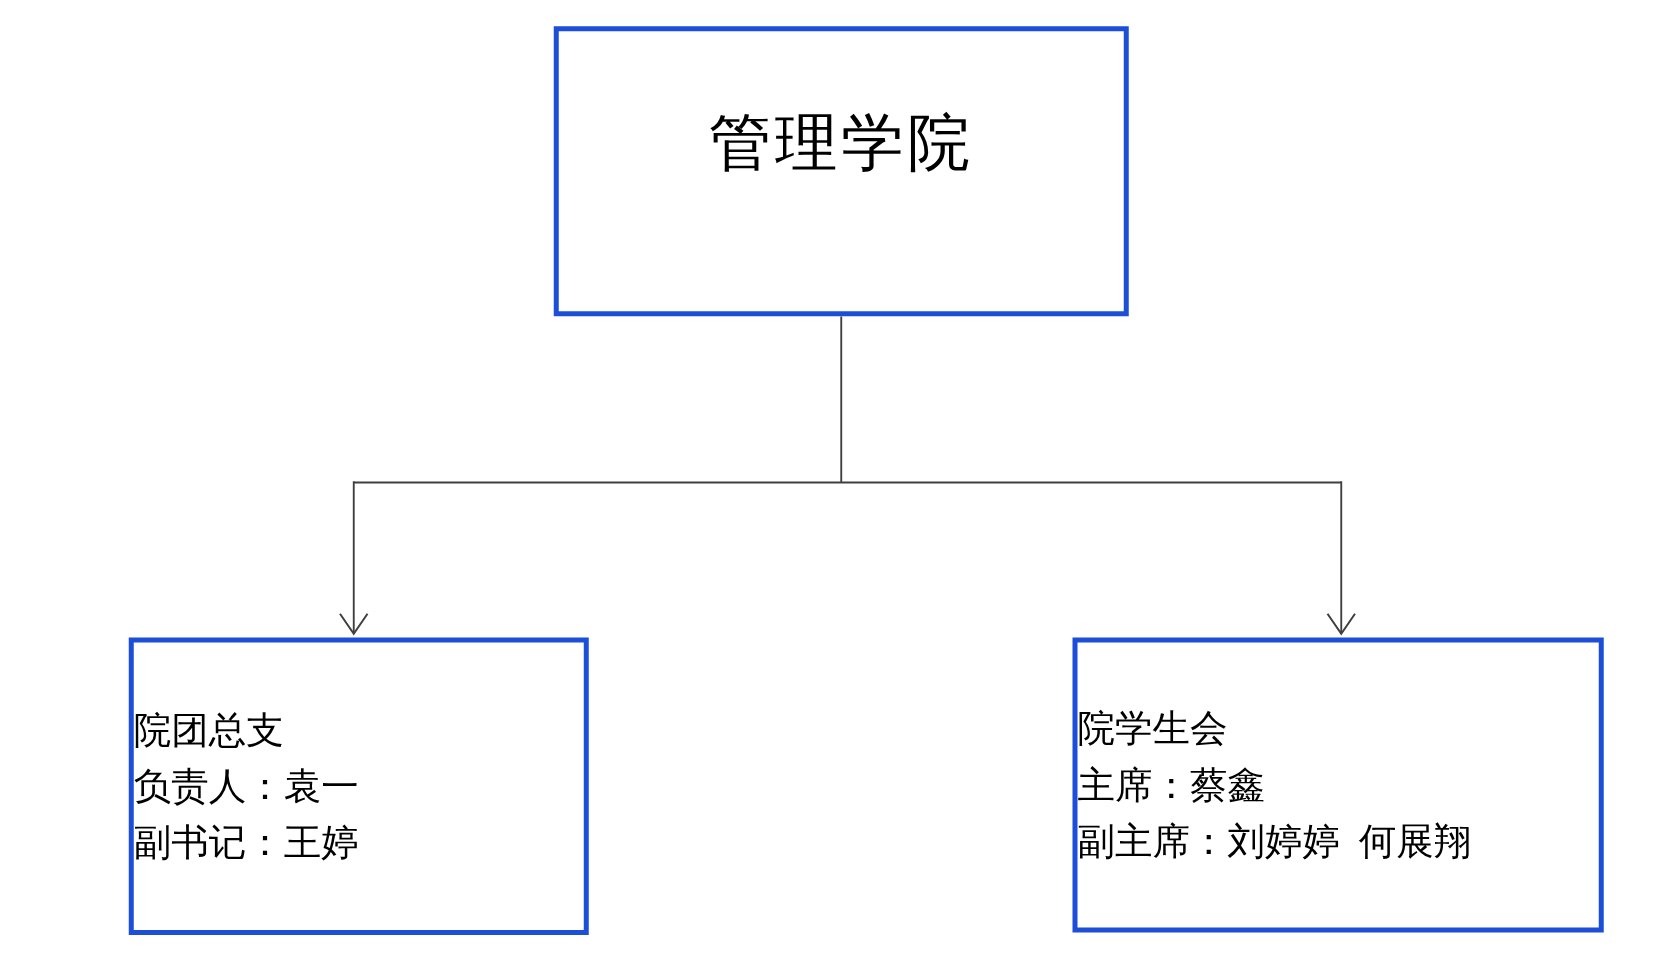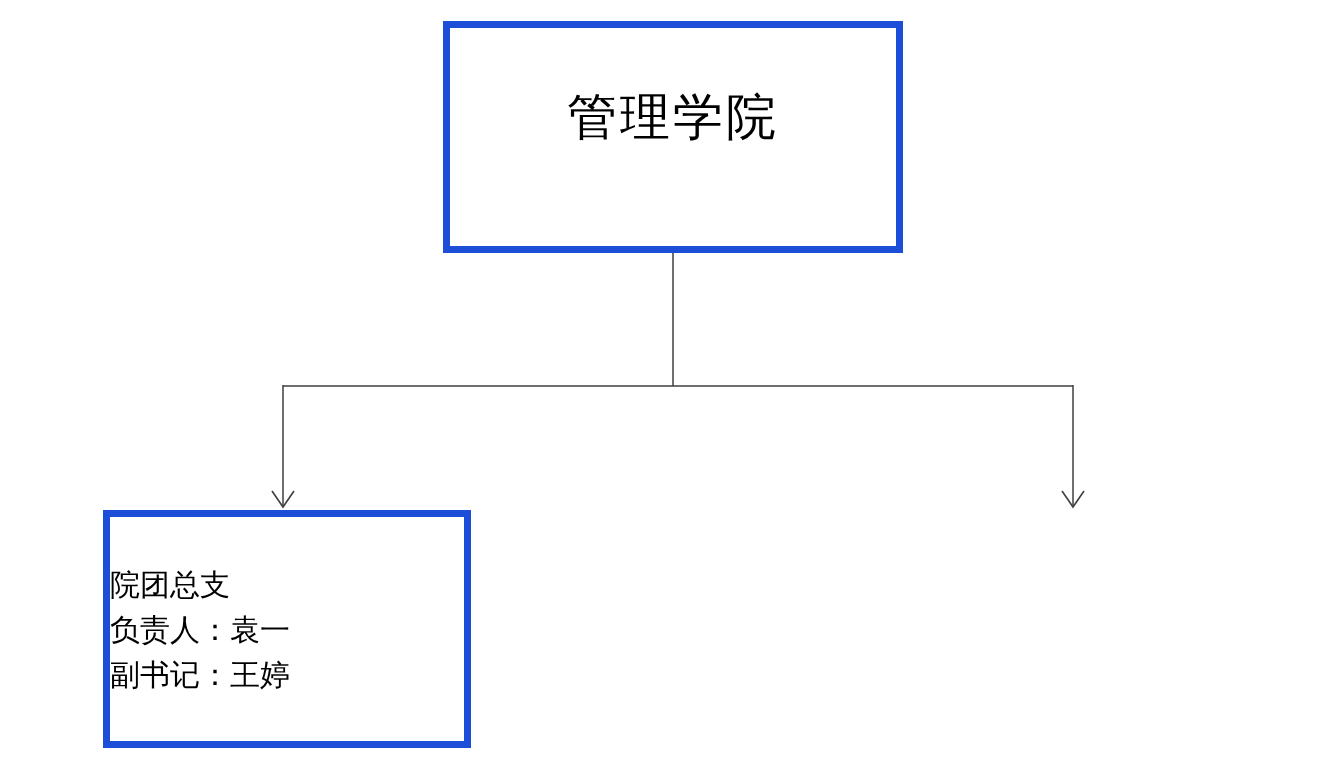--- a/index.html
+++ b/index.html
@@ -20,21 +20,21 @@
     position: absolute;
     left: 0;
     top: 0;
     width: 1344px;
     height: 770px;
     pointer-events: none;
   }
   .node {
     position: absolute;
     box-sizing: border-box;
-    border: 7px solid #1d4ed8;
+    border: 4px solid #1d4ed8;
     background: #ffffff;
   }
   .node-root {
     left: 443px;
     top: 21px;
     width: 460px;
     height: 232px;
     display: flex;
     justify-content: center;
     align-items: flex-start;
@@ -88,14 +88,19 @@
   <div class="node node-root">
     <div class="root-label">管理学院</div>
   </div>
 
   <div class="node node-child node-child-left">
     <div class="node-line">院团总支</div>
     <div class="node-line">负责人：袁一</div>
     <div class="node-line">副书记：王婷</div>
   </div>
 
+  <div class="node node-child node-child-right">
+    <div class="node-line">院学生会</div>
+    <div class="node-line">主席：蔡鑫</div>
+    <div class="node-line">副主席：刘婷婷  何展翔</div>
+  </div>
 
 </div>
 
 </body></html>

